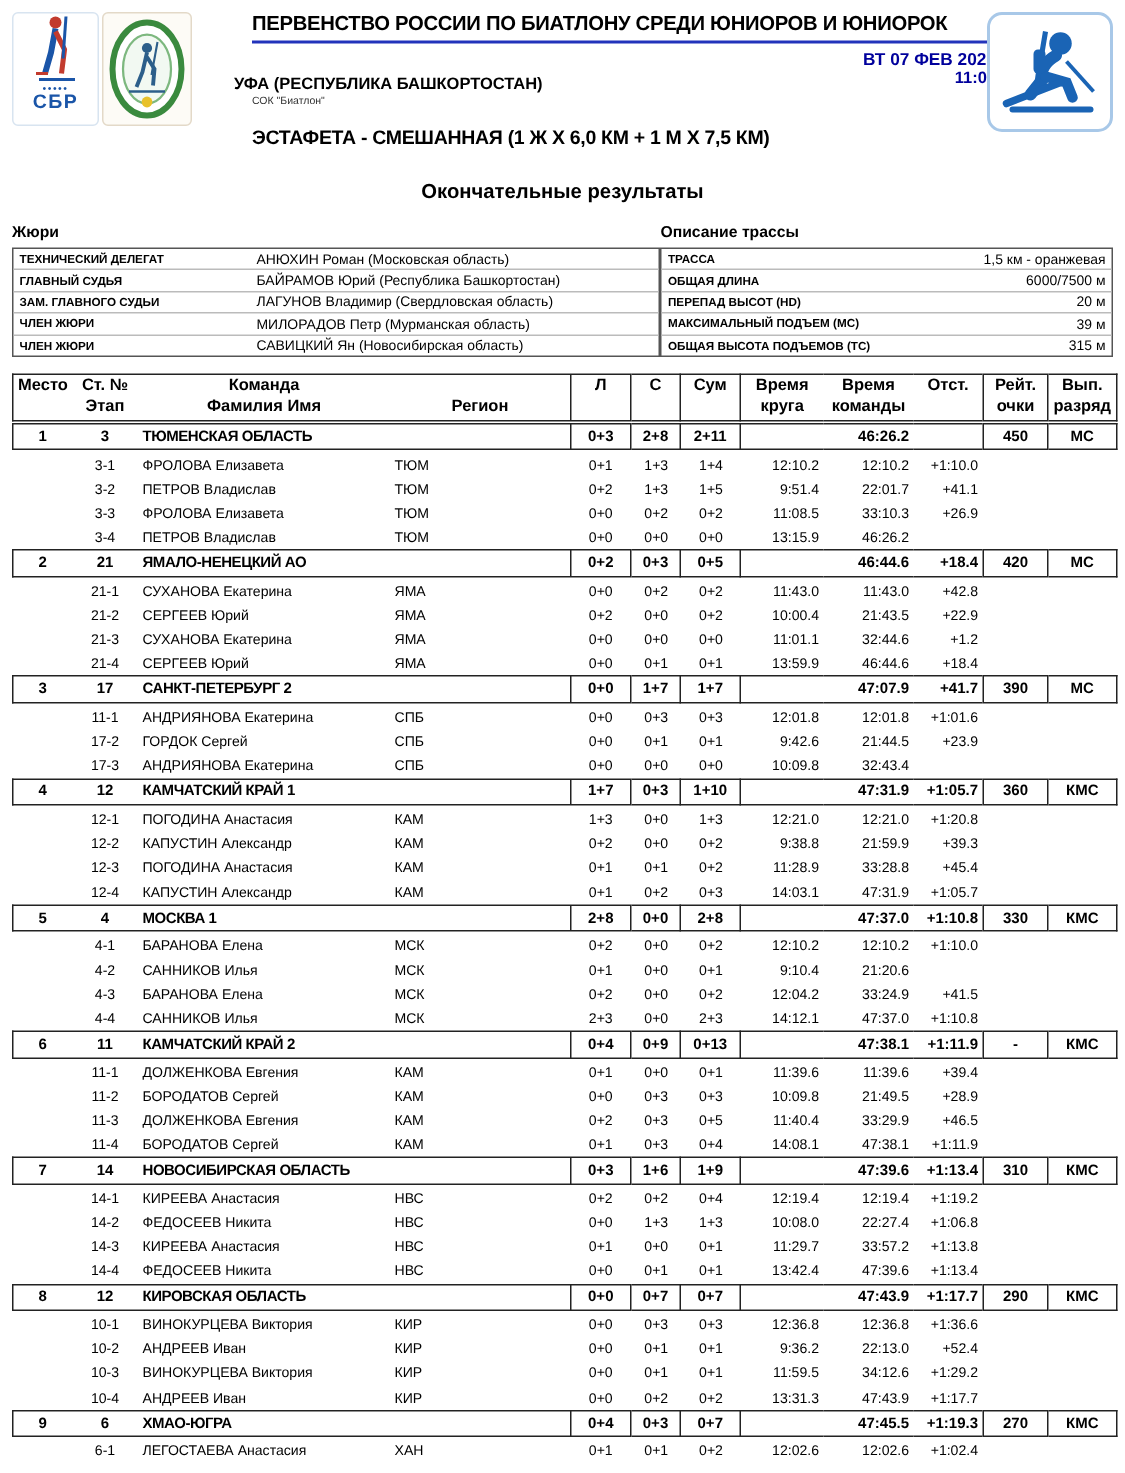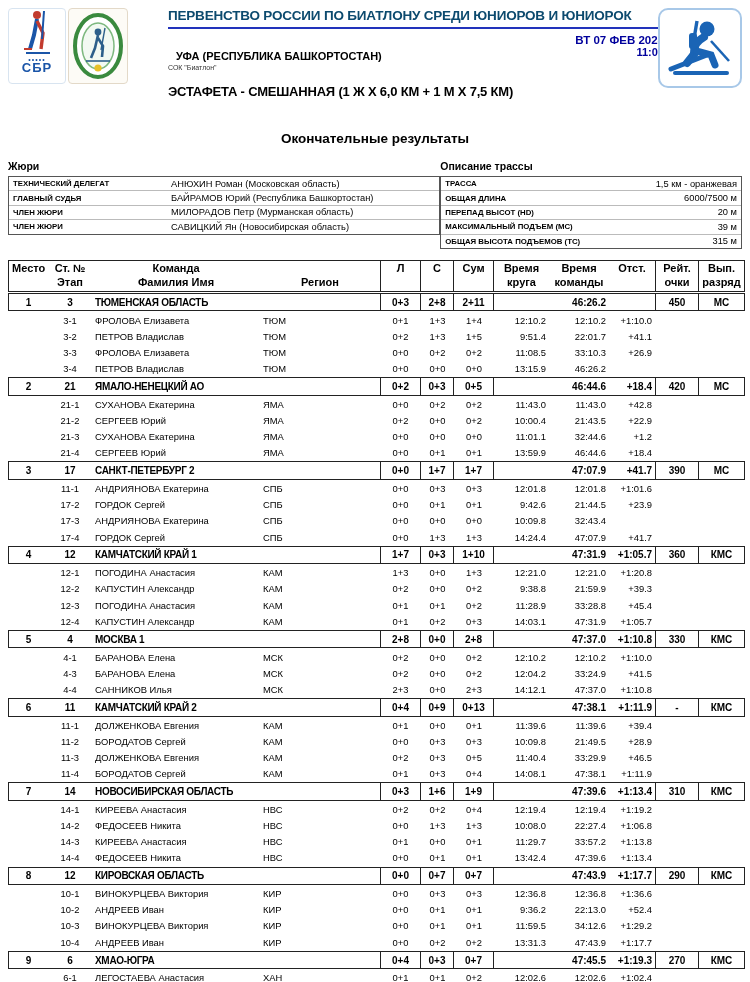--- a/index.html
+++ b/index.html
@@ -8,29 +8,29 @@
 
   
   .header{position:relative;height:108px;}
   .logo{position:absolute;top:4px;}
   .logo-sbr{left:0;width:56px;height:74px;border:1px solid #d8e4f0;border-radius:4px;display:flex;flex-direction:column;align-items:center;justify-content:flex-start;background:#fff;}
   .logo-emblem{left:60px;width:58px;height:74px;border:1px solid #e3d9c8;border-radius:4px;display:flex;align-items:center;justify-content:center;background:#fdfbf6;}
   .logo-right{right:0;width:80px;height:76px;border:2px solid #a8c8e8;border-radius:10px;display:flex;align-items:center;justify-content:center;background:#fff;}
   .sbr-text{font-size:13px;font-weight:bold;color:#1a55a8;letter-spacing:1px;line-height:10px;}
   .sbr-dots{font-size:7px;color:#1a55a8;letter-spacing:1px;line-height:6px;}
   .title-wrap{position:absolute;left:160px;top:4px;width:496px;}
-  .doc-title{font-size:13.5px;font-weight:bold;color:#0c4a6e;letter-spacing:-0.2px;white-space:nowrap;}
+  .doc-title{font-size:13.5px;font-weight:bold;color:#000000;letter-spacing:-0.2px;white-space:nowrap;}
   .title-rule{height:2px;background:#2233bb;margin-top:4px;}
   .date-block{position:absolute;left:160px;top:30px;width:496px;text-align:right;color:#00009c;font-weight:bold;}
   .date-line1{font-size:11.5px;}
   .date-line2{font-size:11px;}
-  .venue{position:absolute;left:168px;top:46px;font-size:11px;font-weight:bold;}
+  .venue{position:absolute;left:148px;top:46px;font-size:11px;font-weight:bold;}
   .venue-sub{position:absolute;left:160px;top:60px;font-size:7px;color:#333;}
   .event{position:absolute;left:160px;top:80px;font-size:13px;font-weight:bold;letter-spacing:-0.2px;}
-  .subtitle{text-align:center;font-size:13.5px;font-weight:bold;margin-top:19px;margin-bottom:14px;}
+  .subtitle{text-align:center;font-size:13.5px;font-weight:bold;margin-top:8px;margin-bottom:14px;}
 
   
   .panels{display:flex;justify-content:space-between;margin-top:10px;}
   .panel-l{width:447px;}
   .panel-r{width:312px;}
   .panel-title{font-size:10.5px;font-weight:bold;margin-bottom:4px;}
   .panel-box{border:1.6px solid #555;}
   .info-row{display:flex;height:13.4px;align-items:center;border-top:1px solid #bbb;padding:0 4px;}
   .info-row:first-child{border-top:none;}
   .info-label{font-size:7.8px;font-weight:bold;width:158px;flex:none;}
@@ -118,20 +118,24 @@
       <div class="panel-box">
           <div class="info-row">
             <span class="info-label">ТЕХНИЧЕСКИЙ ДЕЛЕГАТ</span>
             <span class="info-value">АНЮХИН Роман (Московская область)</span>
           </div>
           <div class="info-row">
             <span class="info-label">ГЛАВНЫЙ СУДЬЯ</span>
             <span class="info-value">БАЙРАМОВ Юрий (Республика Башкортостан)</span>
           </div>
           <div class="info-row">
+            <span class="info-label">ЗАМ. ГЛАВНОГО СУДЬИ</span>
+            <span class="info-value">ЛАГУНОВ Владимир (Свердловская область)</span>
+          </div>
+          <div class="info-row">
             <span class="info-label">ЧЛЕН ЖЮРИ</span>
             <span class="info-value">МИЛОРАДОВ Петр (Мурманская область)</span>
           </div>
           <div class="info-row">
             <span class="info-label">ЧЛЕН ЖЮРИ</span>
             <span class="info-value">САВИЦКИЙ Ян (Новосибирская область)</span>
           </div>
         </div>
     </div>
     <div class="panel-r">
@@ -379,34 +383,20 @@
           <td class="al">СПБ</td>
           <td class="c">0+0</td>
           <td class="c">0+0</td>
           <td class="c">0+0</td>
           <td class="r">10:09.8</td>
           <td class="r">32:43.4</td>
           <td class="r"></td>
           <td></td>
           <td></td>
         </tr>
-        <tr class="leg-row">
-          <td></td>
-          <td class="c">17-4</td>
-          <td class="al">ГОРДОК Сергей</td>
-          <td class="al">СПБ</td>
-          <td class="c">0+0</td>
-          <td class="c">1+3</td>
-          <td class="c">1+3</td>
-          <td class="r">14:24.4</td>
-          <td class="r">47:07.9</td>
-          <td class="r">+41.7</td>
-          <td></td>
-          <td></td>
-        </tr>
         <tr class="team-row">
           <td class="c">4</td>
           <td class="c">12</td>
           <td class="al team-name" colspan="2">КАМЧАТСКИЙ КРАЙ 1</td>
           <td class="c b-l b-r">1+7</td>
           <td class="c b-r">0+3</td>
           <td class="c b-r">1+10</td>
           <td></td>
           <td class="r">47:31.9</td>
           <td class="r">+1:05.7</td>
@@ -491,20 +481,34 @@
           <td class="c">0+0</td>
           <td class="c">0+2</td>
           <td class="r">12:10.2</td>
           <td class="r">12:10.2</td>
           <td class="r">+1:10.0</td>
           <td></td>
           <td></td>
         </tr>
         <tr class="leg-row">
           <td></td>
+          <td class="c">4-2</td>
+          <td class="al">САННИКОВ Илья</td>
+          <td class="al">МСК</td>
+          <td class="c">0+1</td>
+          <td class="c">0+0</td>
+          <td class="c">0+1</td>
+          <td class="r">9:10.4</td>
+          <td class="r">21:20.6</td>
+          <td class="r"></td>
+          <td></td>
+          <td></td>
+        </tr>
+        <tr class="leg-row">
+          <td></td>
           <td class="c">4-3</td>
           <td class="al">БАРАНОВА Елена</td>
           <td class="al">МСК</td>
           <td class="c">0+2</td>
           <td class="c">0+0</td>
           <td class="c">0+2</td>
           <td class="r">12:04.2</td>
           <td class="r">33:24.9</td>
           <td class="r">+41.5</td>
           <td></td>

